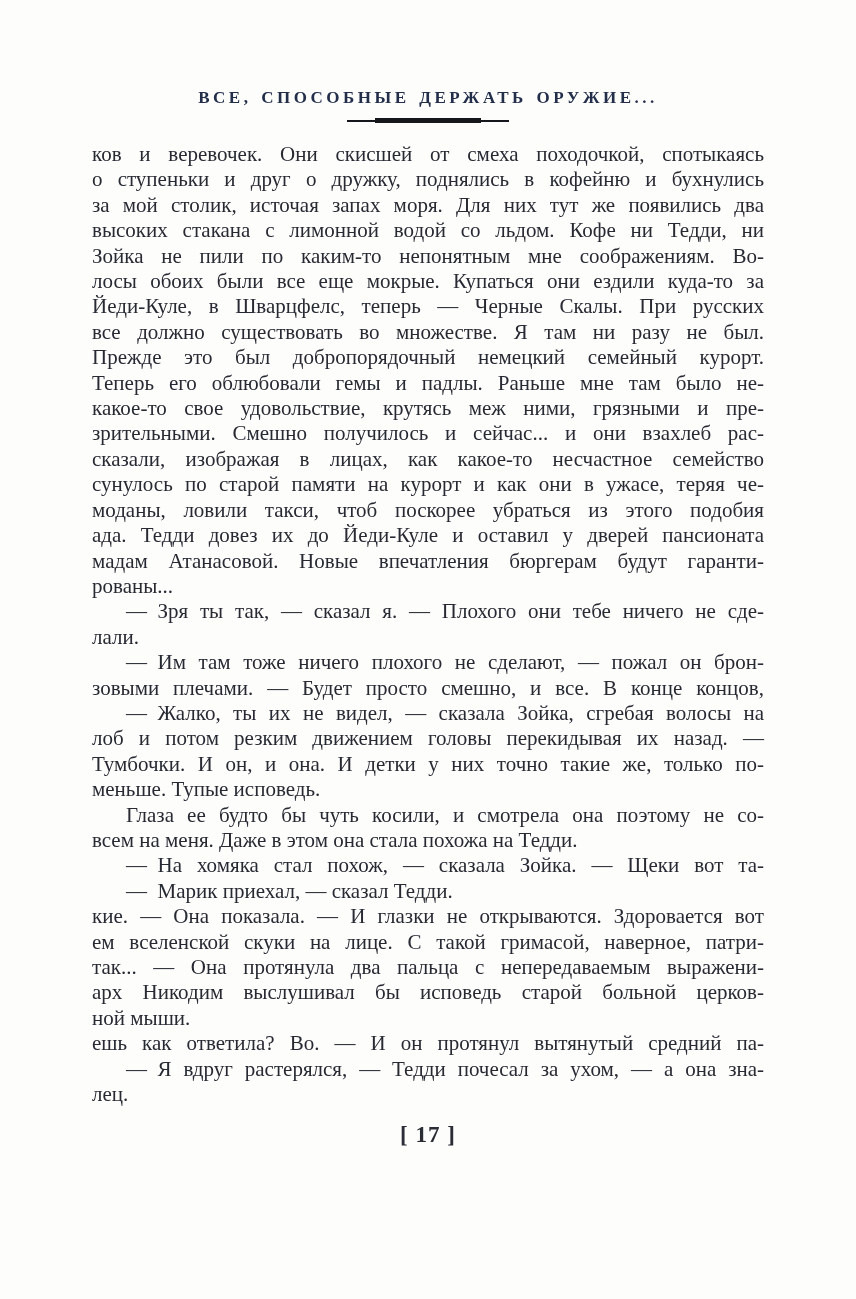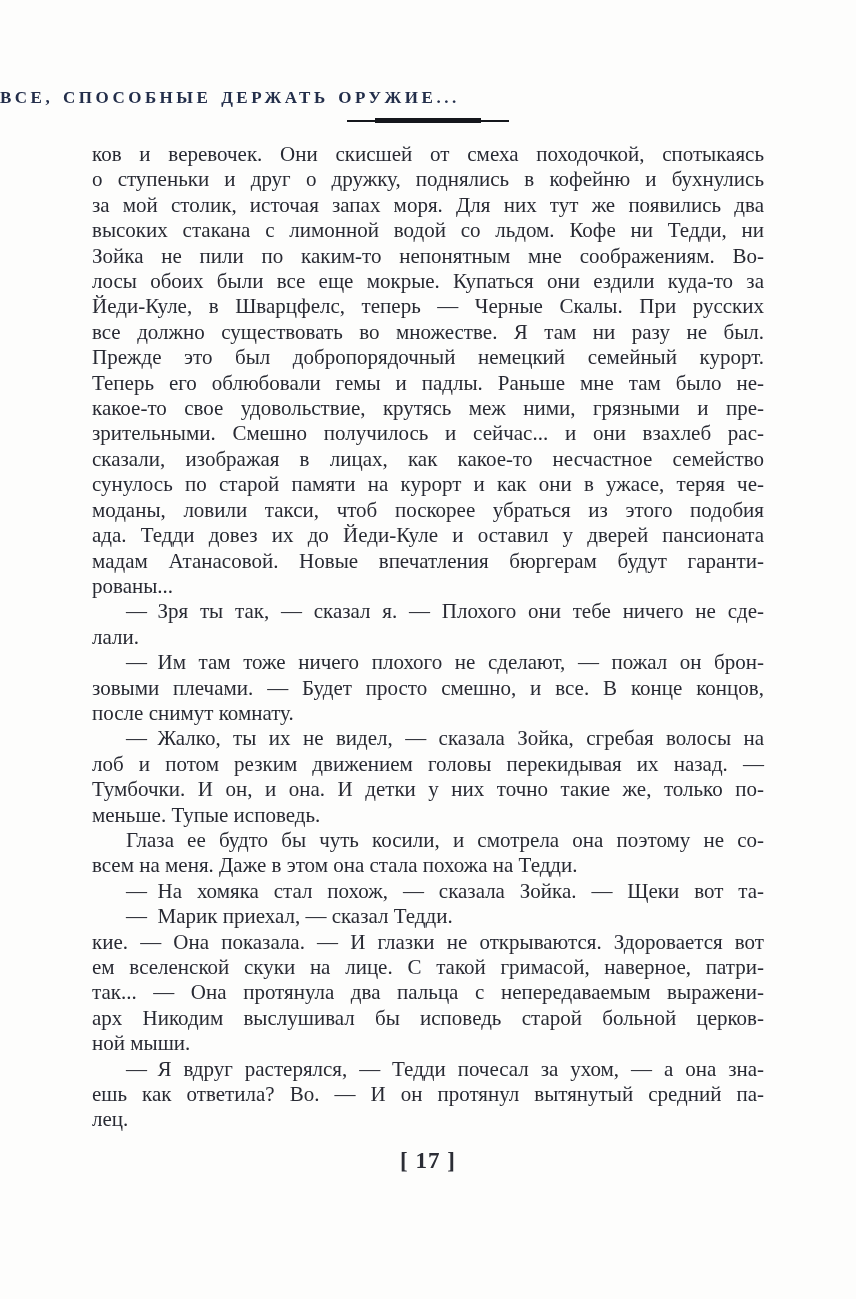--- a/index.html
+++ b/index.html
@@ -15,20 +15,21 @@
     position:relative;
     width:856px;height:1299px;
     margin:0 auto;
     background:var(--page-bg);
     box-sizing:border-box;
     padding-top:89px;
     font-family:"Liberation Serif","DejaVu Serif",serif;
     overflow:hidden;
   }
   .running-title{
+    text-align:center;
     font-size:17px;
     font-weight:bold;
     letter-spacing:3.5px;
     word-spacing:2px;
     line-height:18px;
     color:var(--title-text);
   }
   .divider{
     margin-top:11px;
     height:5px;
@@ -100,33 +101,32 @@
       <div class="text-line">сказали, изображая в лицах, как какое-то несчастное семейство</div>
       <div class="text-line">сунулось по старой памяти на курорт и как они в ужасе, теряя че-</div>
       <div class="text-line">моданы, ловили такси, чтоб поскорее убраться из этого подобия</div>
       <div class="text-line">ада. Тедди довез их до Йеди-Куле и оставил у дверей пансионата</div>
       <div class="text-line">мадам Атанасовой. Новые впечатления бюргерам будут гаранти-</div>
       <div class="text-line flush">рованы...</div>
       <div class="text-line indent">— Зря ты так, — сказал я. — Плохого они тебе ничего не сде-</div>
       <div class="text-line flush">лали.</div>
       <div class="text-line indent">— Им там тоже ничего плохого не сделают, — пожал он брон-</div>
       <div class="text-line">зовыми плечами. — Будет просто смешно, и все. В конце концов,</div>
-      <div class="text-line flush">после снимут комнату.</div>
       <div class="text-line indent">— Жалко, ты их не видел, — сказала Зойка, сгребая волосы на</div>
       <div class="text-line">лоб и потом резким движением головы перекидывая их назад. —</div>
       <div class="text-line">Тумбочки. И он, и она. И детки у них точно такие же, только по-</div>
       <div class="text-line flush">меньше. Тупые исповедь.</div>
       <div class="text-line indent">Глаза ее будто бы чуть косили, и смотрела она поэтому не со-</div>
       <div class="text-line flush">всем на меня. Даже в этом она стала похожа на Тедди.</div>
       <div class="text-line indent">— На хомяка стал похож, — сказала Зойка. — Щеки вот та-</div>
       <div class="text-line indent flush">— Марик приехал, — сказал Тедди.</div>
       <div class="text-line">кие. — Она показала. — И глазки не открываются. Здоровается вот</div>
       <div class="text-line">ем вселенской скуки на лице. С такой гримасой, наверное, патри-</div>
       <div class="text-line">так... — Она протянула два пальца с непередаваемым выражени-</div>
       <div class="text-line">арх Никодим выслушивал бы исповедь старой больной церков-</div>
       <div class="text-line flush">ной мыши.</div>
+      <div class="text-line">ешь как ответила? Во. — И он протянул вытянутый средний па-</div>
       <div class="text-line indent">— Я вдруг растерялся, — Тедди почесал за ухом, — а она зна-</div>
-      <div class="text-line">ешь как ответила? Во. — И он протянул вытянутый средний па-</div>
       <div class="text-line flush">лец.</div>
     </div>
 
   <div class="page-number">[ 17 ]</div>
 </div>
 
 </body></html>

